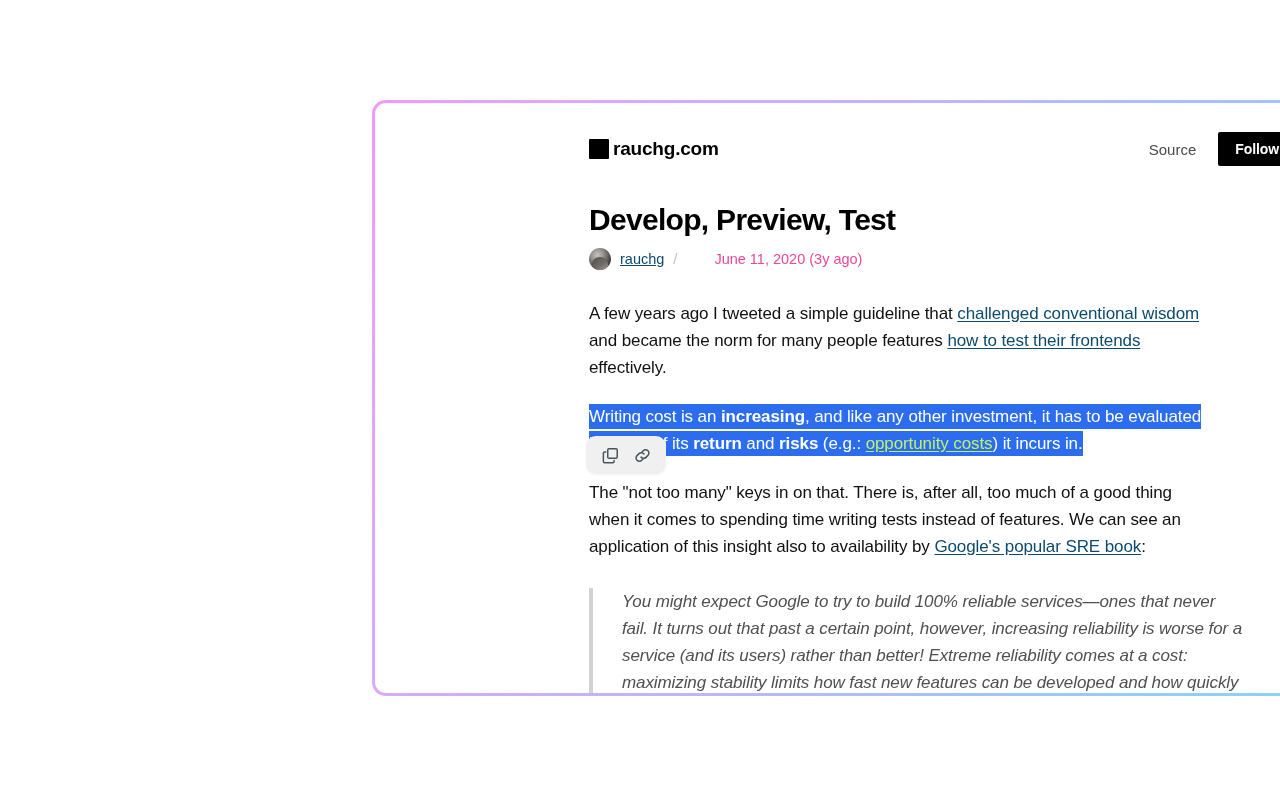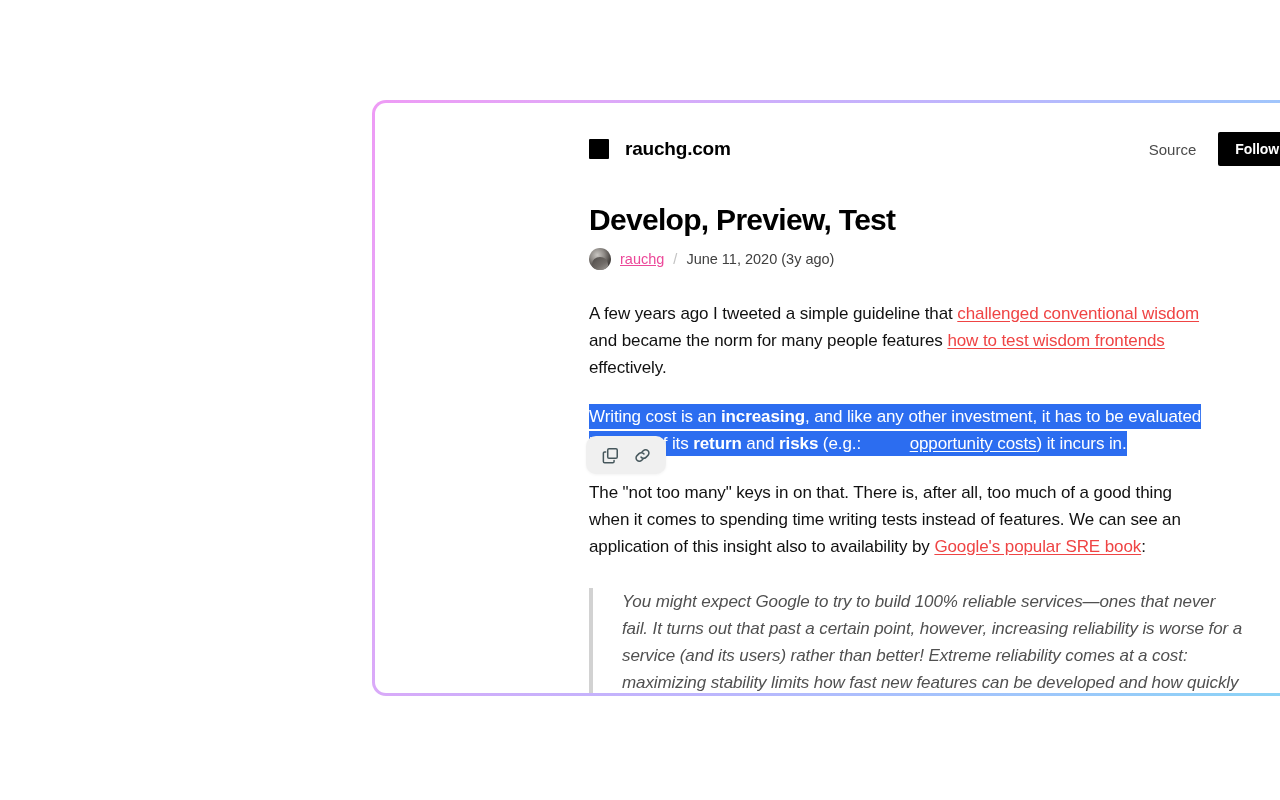--- a/index.html
+++ b/index.html
@@ -70,21 +70,21 @@
   
   .site-header {
     display: flex;
     align-items: center;
     height: 36px;
     margin-bottom: 36px;
   }
   .brand {
     display: flex;
     align-items: center;
-    gap: 16px;
+    gap: 4px;
   }
   .brand-mark {
     width: 20px; height: 20px;
     background: #000000;
     display: block;
     border-radius: 1px;
   }
   .brand-name {
     font-size: 19px;
     font-weight: 700;
@@ -143,34 +143,34 @@
   }
   .avatar::after {
     content: "";
     position: absolute;
     left: 3px; top: 9px;
     width: 16px; height: 14px;
     border-radius: 50% 50% 40% 40%;
     background: linear-gradient(150deg, #3b3735 0%, #716c68 55%, #b9b5b0 100%);
     opacity: .85;
   }
-  .meta-author { color: #ec4899; text-decoration: underline; }
+  .meta-author { color: #0c4a6e; text-decoration: underline; }
   .meta-sep { color: #c2c2c2; }
-  .meta-date { color: #404040; }
+  .meta-date { color: #ec4899; margin-left: 28px; }
 
   .body-p {
     font-size: 17px;
     line-height: 27px;
     color: #111111;
     margin: 0 0 22px 0;
     max-width: 625px;
     letter-spacing: -0.1px;
   }
   .body-p a, .inline-link {
-    color: #ef4444;
+    color: #0c4a6e;
     text-decoration: underline;
     text-underline-offset: 2px;
     cursor: pointer;
   }
 
   
   .selected-p {
     font-size: 17px;
     line-height: 27px;
     color: #111111;
@@ -180,24 +180,23 @@
     position: relative;
   }
   .selected-p .sel {
     background: #2c6df0;
     color: #ffffff;
     box-decoration-break: clone;
     -webkit-box-decoration-break: clone;
     padding: 3px 0;
   }
   .selected-p .sel a {
-    color: #ffffff;
+    color: #bef264;
     text-decoration: underline;
     text-underline-offset: 2px;
-    margin-left: 44px;
   }
   .selected-p .sel b { font-weight: 700; }
 
   
   .sel-toolbar {
     position: absolute;
     left: 586px;
     top: 436px;
     display: flex;
     align-items: center;
@@ -261,21 +260,21 @@
 
         <h1 class="post-title">Develop, Preview, Test</h1>
 
         <div class="post-meta">
           <span class="avatar"></span>
           <span class="meta-author">rauchg</span>
           <span class="meta-sep">/</span>
           <span class="meta-date">June 11, 2020 (3y ago)</span>
         </div>
 
-        <p class="body-p"><span>A few years ago I tweeted a simple guideline that </span><a class="inline-link" href="#">challenged conventional wisdom</a><span> and became the norm for many people features </span><a class="inline-link" href="#">how to test wisdom frontends</a><span> effectively.</span></p>
+        <p class="body-p"><span>A few years ago I tweeted a simple guideline that </span><a class="inline-link" href="#">challenged conventional wisdom</a><span> and became the norm for many people features </span><a class="inline-link" href="#">how to test their frontends</a><span> effectively.</span></p>
 
         <p class="selected-p"><span class="sel"><span>Writing cost is an </span><b>increasing</b><span>, and like any other investment, it has to be evaluated in terms of its </span><b>return</b><span> and </span><b>risks</b><span> (e.g.: </span><a href="#">opportunity costs</a><span>) it incurs in.</span></span></p>
 
         <p class="body-p"><span>The "not too many" keys in on that. There is, after all, too much of a good thing when it comes to spending time writing tests instead of features. We can see an application of this insight also to availability by </span><a class="inline-link" href="#">Google's popular SRE book</a><span>:</span></p>
 
         <blockquote class="quote">
           <p>You might expect Google to try to build 100% reliable services—ones that never fail. It turns out that past a certain point, however, increasing reliability is worse for a service (and its users) rather than better! Extreme reliability comes at a cost: maximizing stability limits how fast new features can be developed and how quickly products can be delivered to users, and</p>
         </blockquote>
 
       </div>

